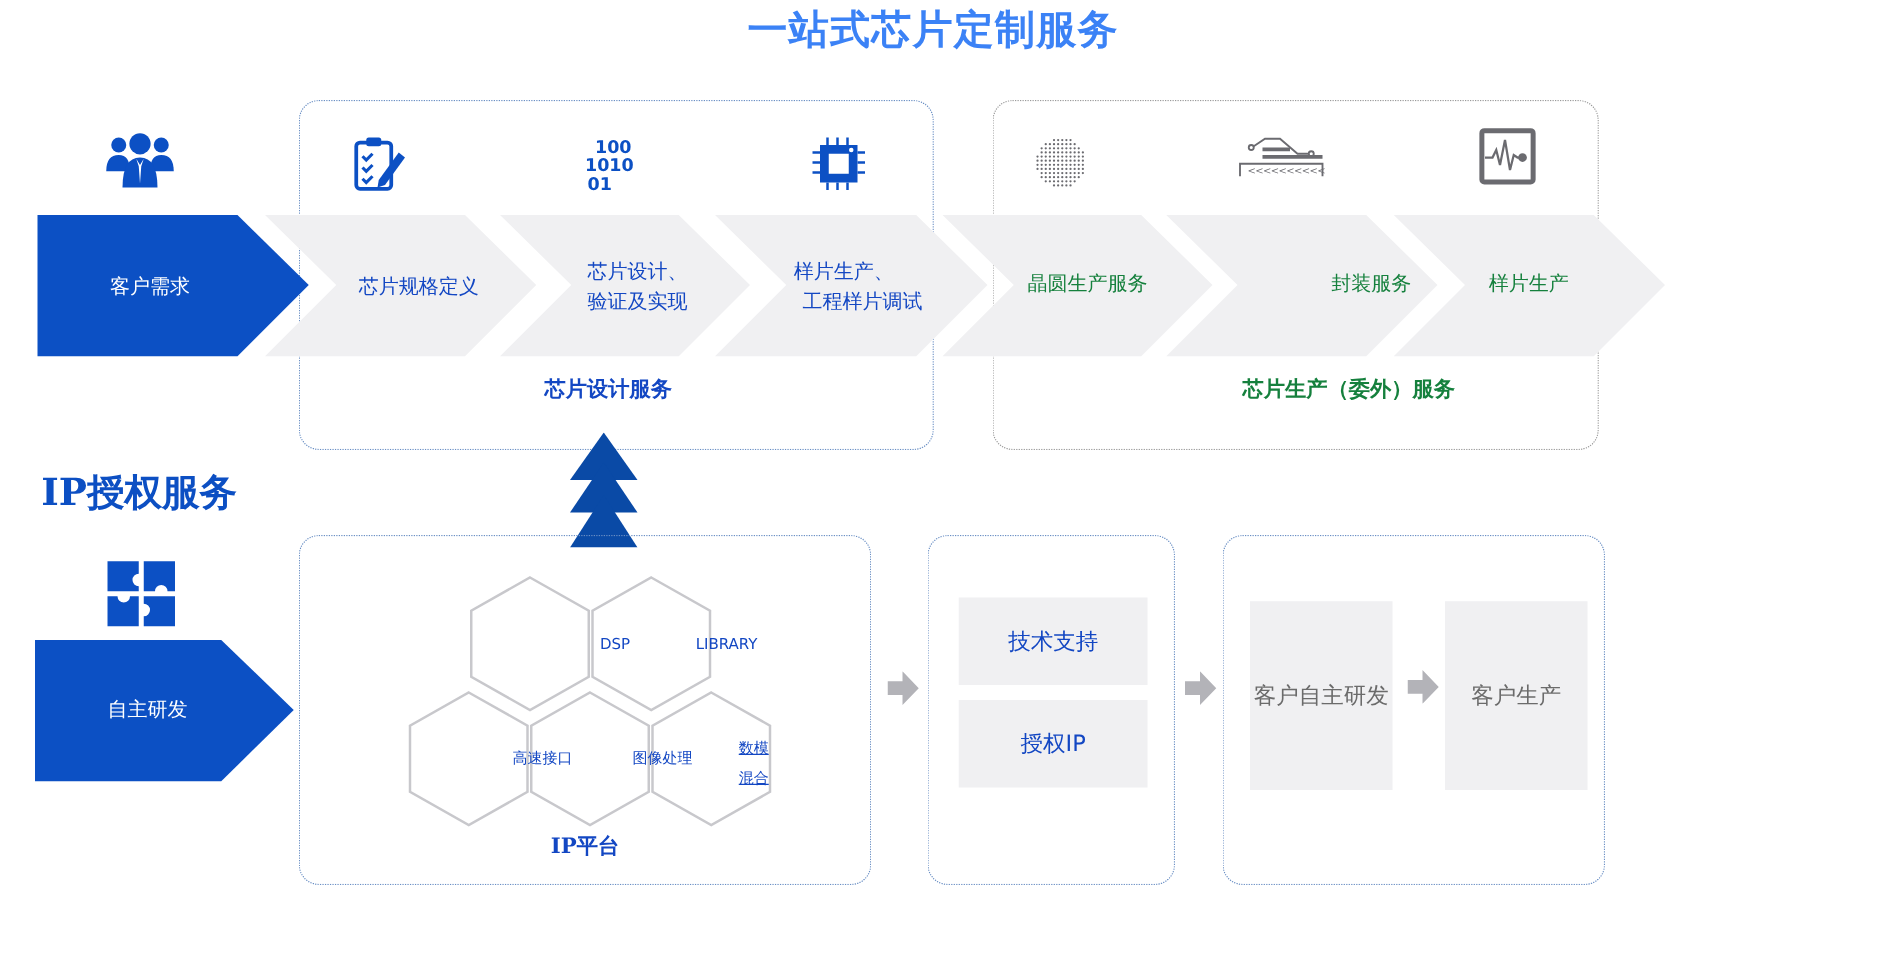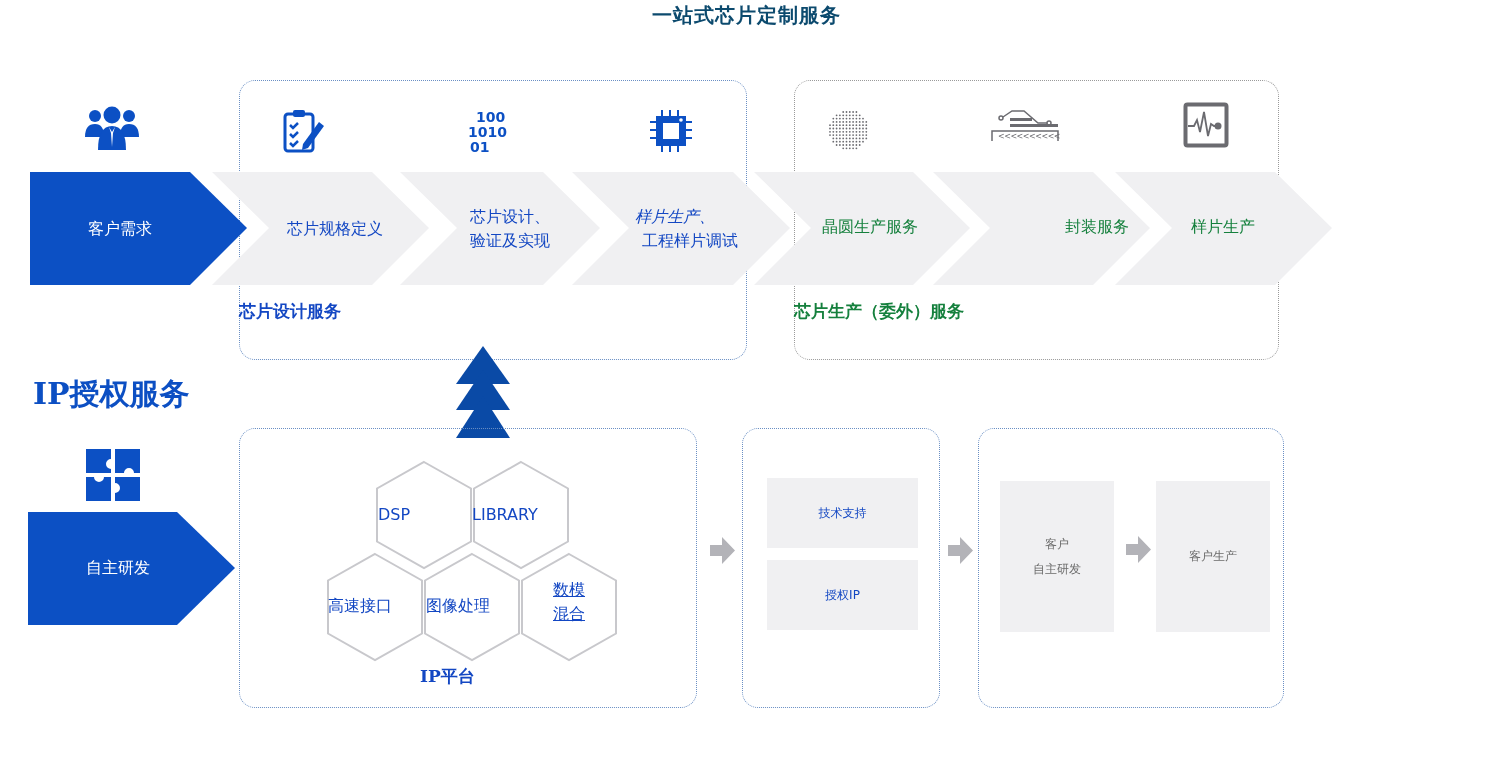--- a/index.html
+++ b/index.html
@@ -1,30 +1,30 @@
 <!DOCTYPE html>
 <html><head>
 <meta charset="utf-8">
 <style>
   html, body { margin:0; padding:0; background:#ffffff; }
   body { width:1503px; height:769px; position:relative; overflow:hidden; font-family:"DejaVu Sans", sans-serif; }
   .abs { position:absolute;text-align:right; }
-  .title { left:0; width:1503px; top:2px; text-align:center; font-family:"DejaVu Serif", serif; font-weight:bold; font-size:20px; color:#0c4a6e; letter-spacing:1px; }
+  .title { left:0; width:1503px; top:2px; text-align:center; font-family:"DejaVu Serif", serif; font-weight:bold; font-size:32px; color:#3b82f6; letter-spacing:1px; }
   .title span { margin-left:-10px; }
   .group-box { border:1px dotted #6a8fc4; border-radius:16px; box-sizing:border-box; }
   .group-box.gray { border-color:#9a9a9a; }
-  .group-label { font-family:"DejaVu Serif", serif; font-weight:bold; font-size:17px; text-align:left; }
+  .group-label { font-family:"DejaVu Serif", serif; font-weight:bold; font-size:17px; text-align:center; }
   .blue-text { color:#1347c3; }
   .gray-text { color:#15803d; }
   svg.chev { position:absolute; left:0; top:0; }
   .chev-label { position:absolute; text-align:center; font-size:16px; line-height:24px; display:flex; align-items:center; justify-content:center; }
   .icon { position:absolute; }
   .section-title { font-family:"DejaVu Serif", serif; font-weight:bold; font-size:30px; color:#0c4fc3; }
-  .hex-label { position:absolute; display:flex; align-items:center; justify-content:flex-start; text-align:center; font-size:16px; line-height:24px; color:#1347c3; }
-  .gray-box { position:absolute; background:#f0f0f2; display:flex; align-items:center; justify-content:center; text-align:center; font-size:12px; line-height:25px; }
+  .hex-label { position:absolute; display:flex; align-items:center; justify-content:flex-end; text-align:center; font-size:12px; line-height:24px; color:#1347c3;padding-left:34px; }
+  .gray-box { position:absolute; background:#f0f0f2; display:flex; align-items:center; justify-content:center; text-align:center; font-size:18px; line-height:25px; }
   .gray-box.serif { font-family:"DejaVu Serif", serif; color:#6b6b6b; }
   .arrow-r { position:absolute; }
 </style>
 </head>
 <body>
 
 <div class="abs title"><span>一站式芯片定制服务</span></div>
 
 <div class="abs group-box" style="left:239px; top:80px; width:508px; height:280px;"></div>
 <div class="abs group-box gray" style="left:794px; top:80px; width:485px; height:280px;"></div>
@@ -45,21 +45,21 @@
     <span>客户需求</span>
   </div>
 <div class="chev-label blue-text" style="left:250px; top:172px; width:170px; height:113px;">
     <span>芯片规格定义</span>
   </div>
 <div class="chev-label blue-text" style="left:440px; top:172px; width:140px; height:113px; flex-direction:column;">
   <span>芯片设计、</span>
   <span>验证及实现</span>
 </div>
 <div class="chev-label blue-text" style="left:615px; top:172px; width:150px; height:113px; flex-direction:column;">
-  <span style="align-self:flex-start; padding-left:20px;font-style:italic;">样片生产、</span>
+  <span style="align-self:flex-start; padding-left:20px;">样片生产、</span>
   <span>工程样片调试</span>
 </div>
 <div class="chev-label gray-text" style="left:795px; top:170px; width:150px; height:113px;">
     <span>晶圆生产服务</span>
   </div>
 <div class="chev-label gray-text" style="left:1022px; top:170px; width:150px; height:113px;">
     <span>封装服务</span>
   </div>
 <div class="chev-label gray-text" style="left:1148px; top:170px; width:150px; height:113px;">
     <span>样片生产</span>
@@ -306,19 +306,19 @@
     <polygon points="0,8 12,8 12,0 25,13.5 12,27 12,19 0,19" fill="#b3b3b8"></polygon>
   </svg>
 
 <div class="gray-box blue-text" style="left:767px; top:478px; width:151px; height:70px;">
     <span>技术支持</span>
   </div>
 <div class="gray-box blue-text" style="left:767px; top:560px; width:151px; height:70px;">
     <span>授权IP</span>
   </div>
 
-<div class="gray-box serif" style="left:1000px; top:481px; width:114px; height:151px; flex-direction:column;">
+<div class="gray-box serif" style="left:1000px; top:481px; width:114px; height:151px; ">
   <span>客户</span>
   <span>自主研发</span>
 </div>
 <div class="gray-box serif" style="left:1156px; top:481px; width:114px; height:151px;">
     <span>客户生产</span>
   </div>
 
 </body></html>

